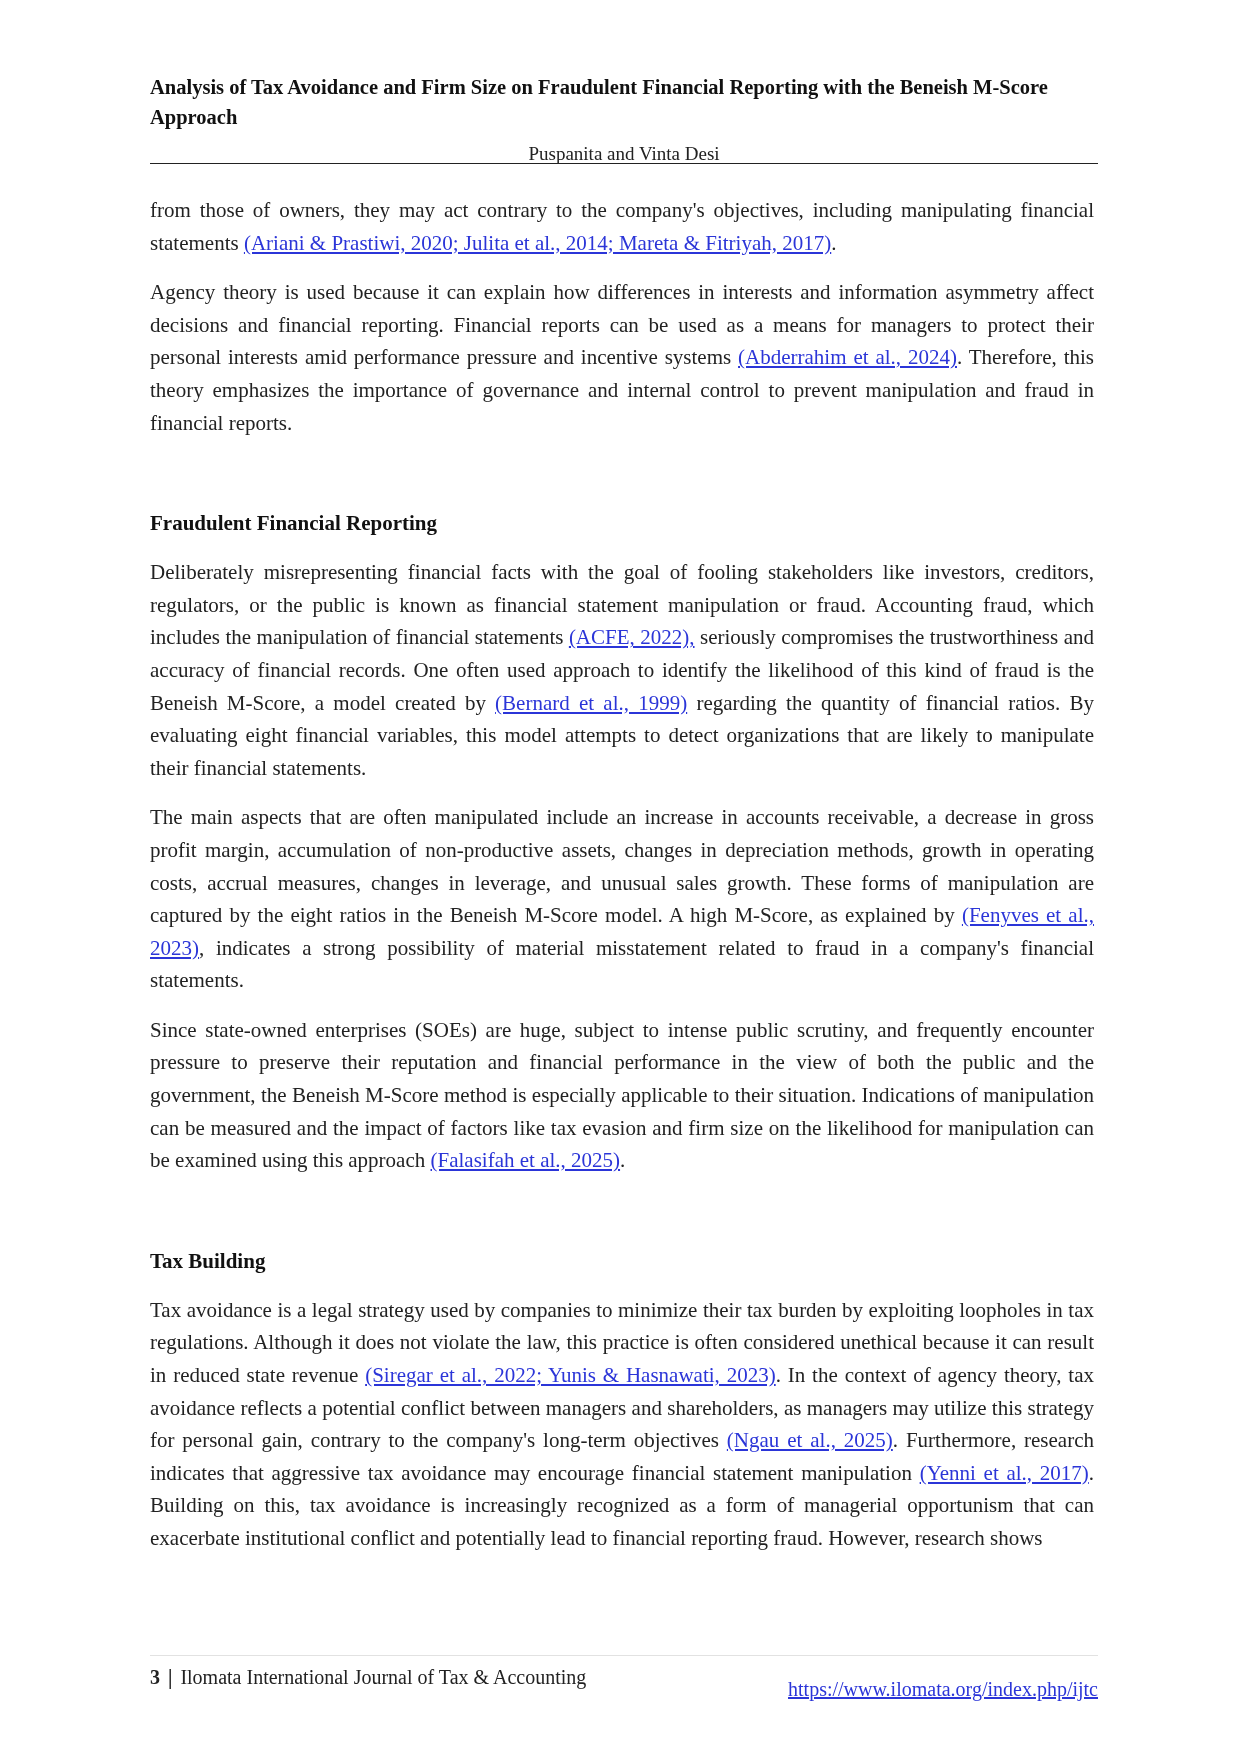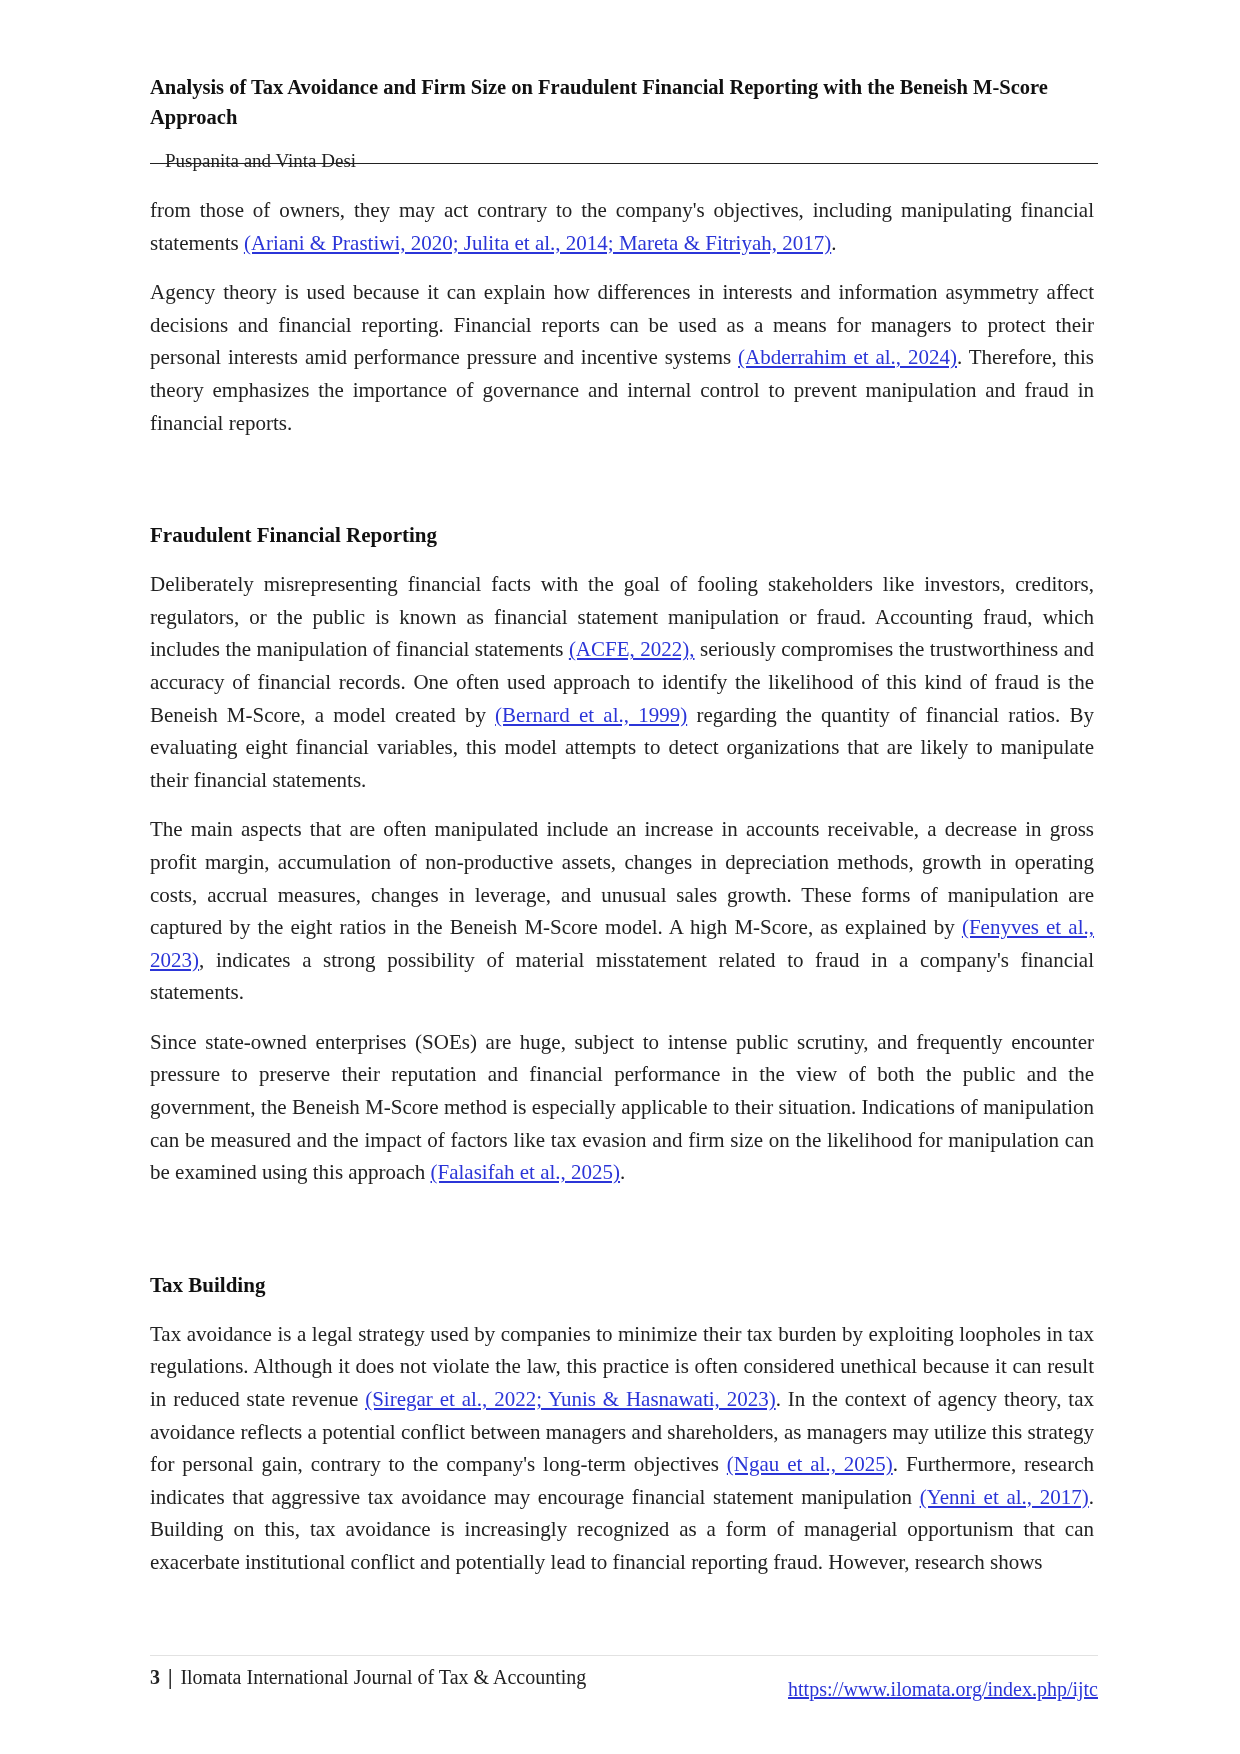--- a/index.html
+++ b/index.html
@@ -1,26 +1,26 @@
 <!DOCTYPE html>
 <html><head>
   <meta charset="utf-8">
   <style>
     html, body { margin: 0; padding: 0; background: #ffffff; }
     body { width: 1240px; height: 1754px; position: relative; overflow: hidden;
            font-family: "Liberation Serif", "DejaVu Serif", serif; color: #1a1a1a; }
     .page { position: absolute; left: 0; top: 0; width: 1240px; height: 1502px; }
     .header { position: absolute; left: 150px; top: 72px; width: 948px; }
     .header-title { font-weight: bold; font-size: 20.5px; line-height: 30px; margin: 0; color: #111; }
-    .header-authors { font-size: 19px; line-height: 28px; margin: 15px; color: #222; }
+    .header-authors { font-size: 19px; line-height: 28px; margin: 8px; color: #222; text-align: center; }
     .header-rule { position: absolute; left: 150px; top: 163px; width: 948px; height: 0; border-top: 1.5px solid #222; }
     .body { position: absolute; left: 150px; top: 194px; width: 944px; }
     p.para { font-size: 21px; line-height: 32.6px; margin: 0 0 17px 0; text-align: justify; color: #222; }
     .cite { color: #2b35d8; text-decoration: underline; text-underline-offset: 2px; }
-    h2.section { font-weight: bold; font-size: 21px; line-height: 30px; margin: 12px 0 18px 0; color: #111; }
+    h2.section { font-weight: bold; font-size: 21px; line-height: 30px; margin: 0 0 18px 0; color: #111; }
     .gap-before-section { height: 52px; }
     .footer-rule { position: absolute; left: 150px; top: 1655px; width: 948px; border-top: 1px solid #e2e2e2; }
     .footer { position: absolute; left: 150px; top: 1662px; width: 948px; height: 30px; font-size: 20px; line-height: 30px; color: #222; }
     .footer .left { position: absolute; left: 0; top: 0; }
     .footer .pno { font-weight: bold; }
     .footer .sep { margin: 0 8px; font-weight: bold; }
     .footer .url { position: absolute; right: 0; top: 0; color: #2b35d8; text-decoration: underline; margin-top: 12px; }
   </style>
 </head>
 <body>

